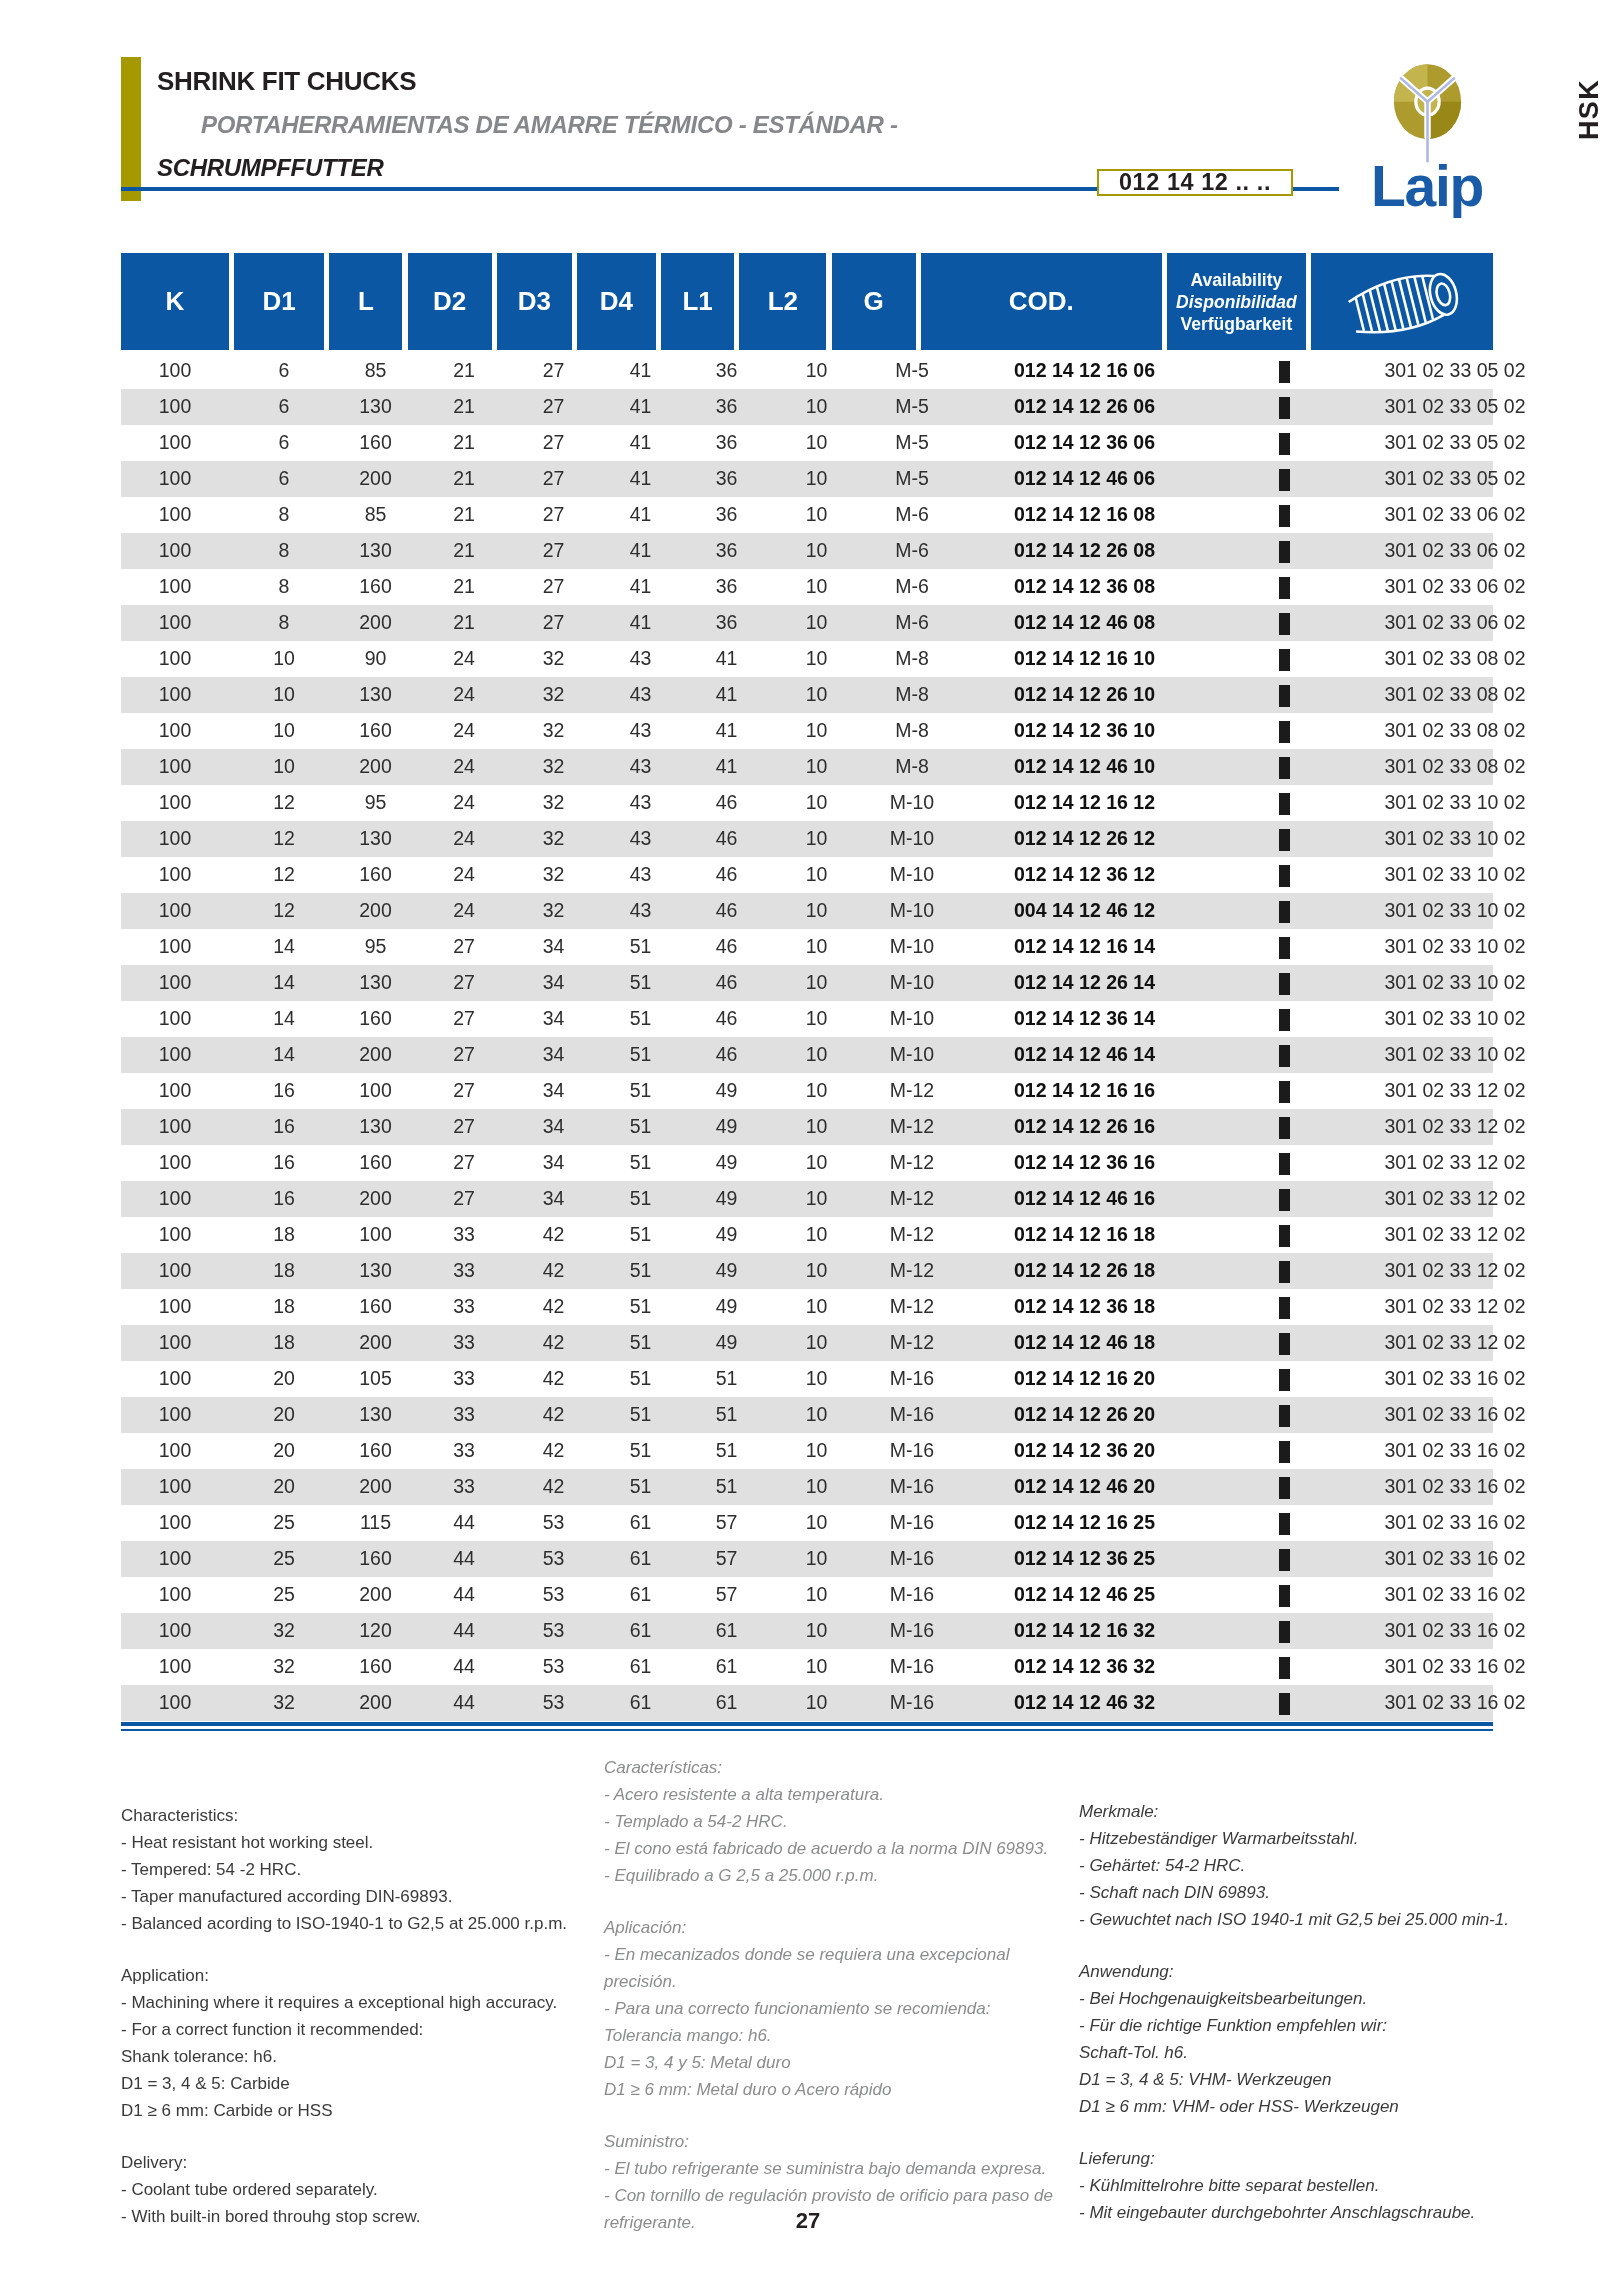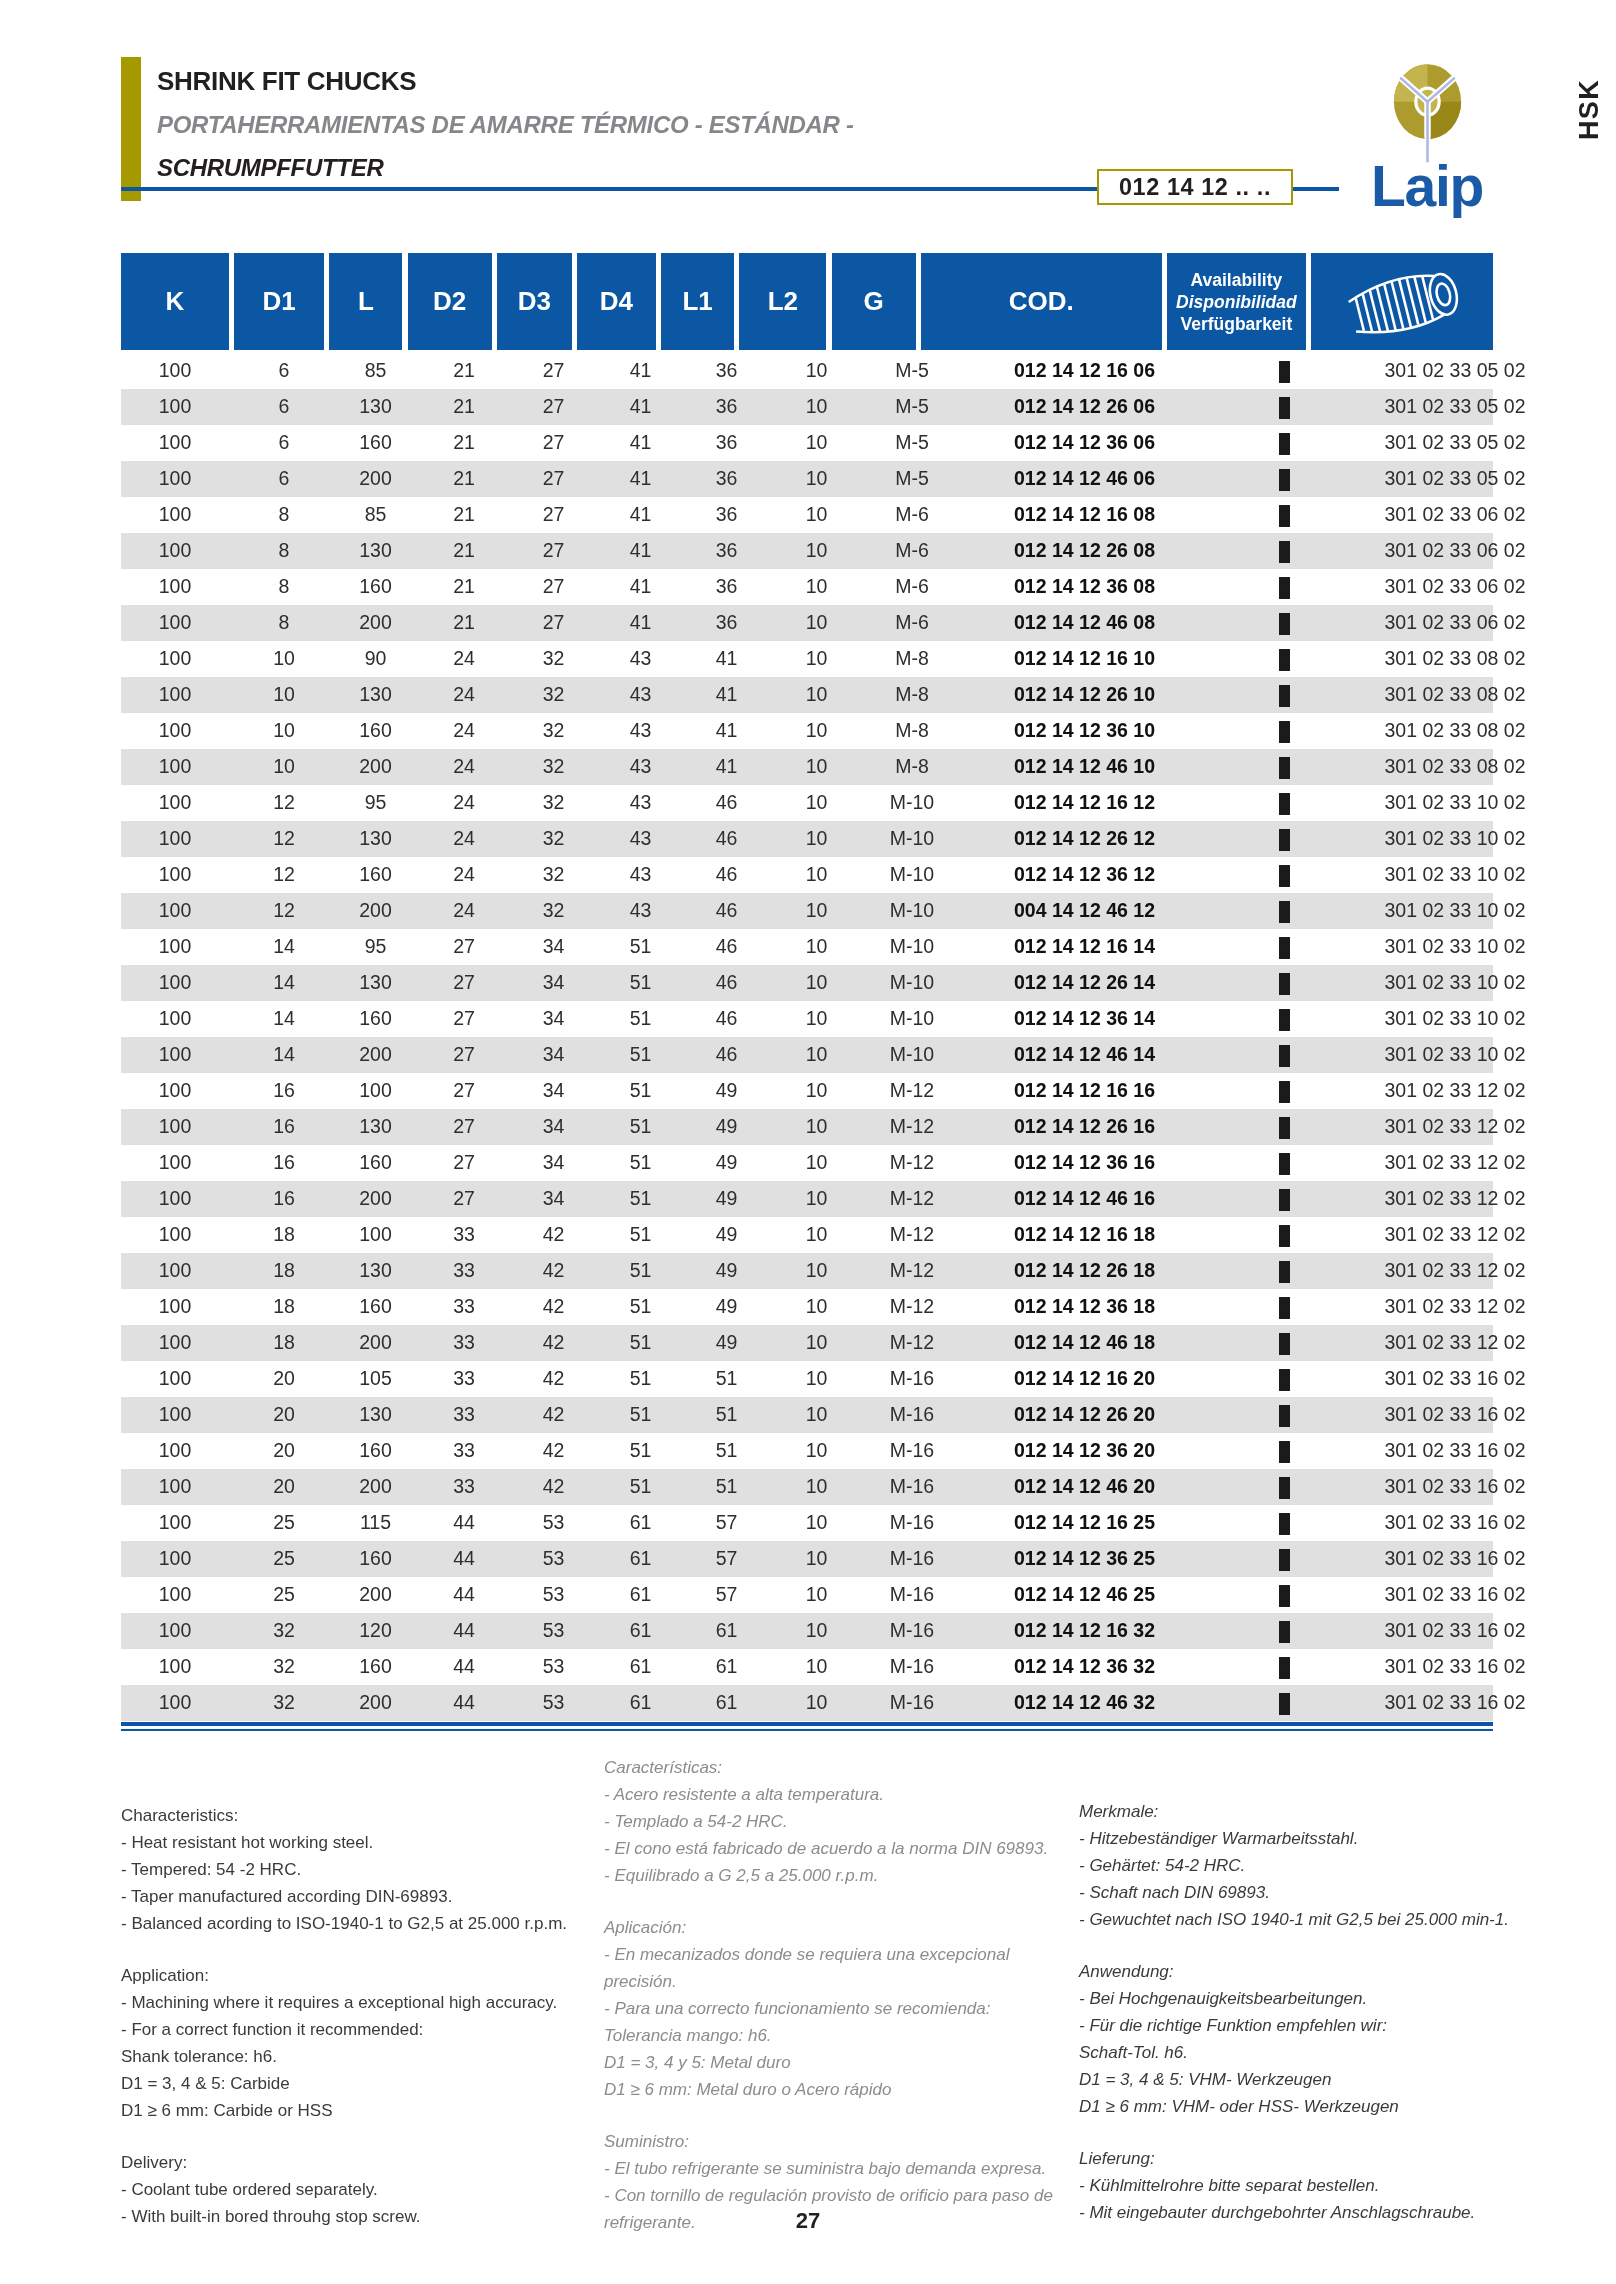--- a/index.html
+++ b/index.html
@@ -11,24 +11,24 @@
   }
   *{margin:0;padding:0;box-sizing:border-box;}
   html,body{background:#ffffff;}
   body{font-family:"Liberation Sans", sans-serif; color:var(--ink);}
   .page{position:relative;width:1616px;height:2284px;background:#fff;overflow:hidden;margin:0 auto;}
 
   
   .gold-bar{position:absolute;left:121px;top:57px;width:19.5px;height:144px;background:var(--gold);}
   .titles{position:absolute;left:157px;top:60px;line-height:43px;white-space:nowrap;}
   .t1{font-size:26px;font-weight:bold;color:var(--ink);letter-spacing:-0.3px;}
-  .t2{font-size:24px;font-weight:bold;font-style:italic;color:var(--gray-text);letter-spacing:-0.3px;}
+  .t2{font-size:24px;font-weight:bold;font-style:italic;color:var(--gray-text);letter-spacing:-0.3px;margin-left:44px;}
   .t3{font-size:24px;font-weight:bold;font-style:italic;color:var(--ink);letter-spacing:-0.3px;}
   .blue-rule{position:absolute;left:121px;top:187px;width:1218px;height:3.9px;background:var(--blue);}
-  .code-box{position:absolute;left:1097px;top:169px;width:196px;height:36px;background:#fff;
+  .code-box{position:absolute;left:1097px;top:169px;width:196px;height:27px;background:#fff;
             border:2.6px solid var(--gold);display:flex;align-items:center;justify-content:center;
             font-size:23.4px;font-weight:bold;color:var(--ink);letter-spacing:0.6px;}
   .logo{position:absolute;left:1340px;top:60px;width:174px;height:169px;text-align:center;}
   .logo svg{display:block;margin:0 auto;}
   .logo .word{font-size:57px;font-weight:bold;color:#1A5BA8;letter-spacing:-1.3px;line-height:45px;}
   .hsk{position:absolute;left:1557px;top:77px;width:65px;height:65px;
        font-size:27px;font-weight:bold;color:var(--ink);letter-spacing:1.3px;
        transform:rotate(-90deg);transform-origin:center center;text-align:center;line-height:65px;}
 
   

